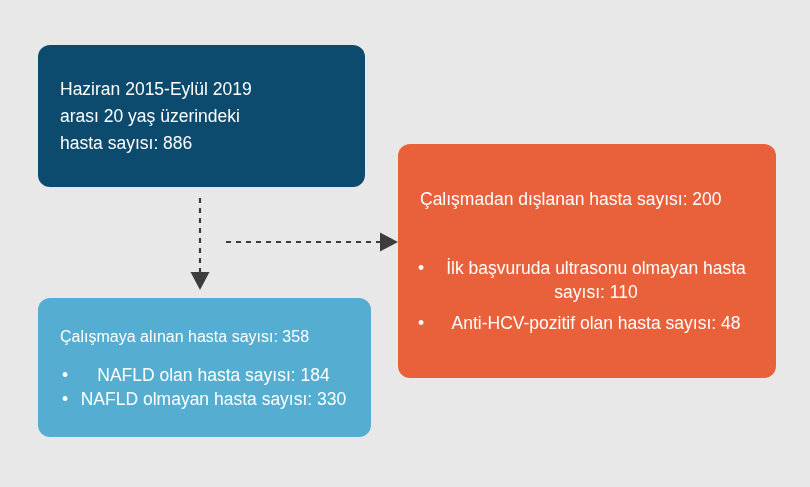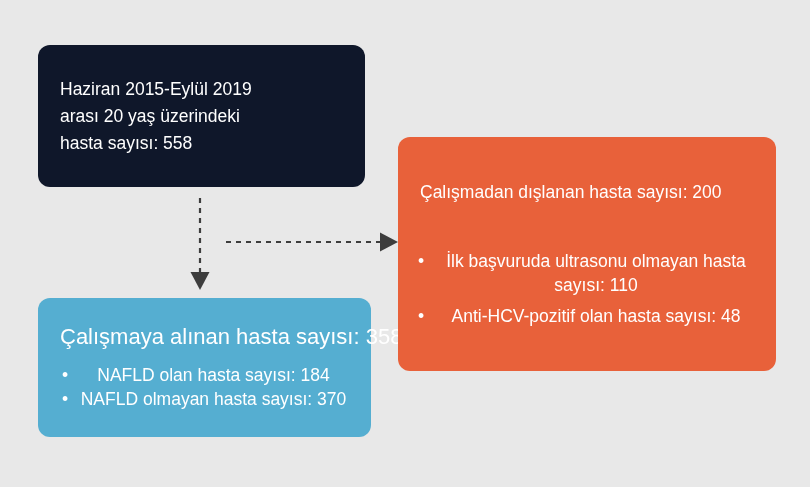--- a/index.html
+++ b/index.html
@@ -28,49 +28,49 @@
     flex-direction: column;
     justify-content: center;
   }
 
   
   #box-source {
     left: 38px;
     top: 45px;
     width: 327px;
     height: 142px;
-    background: #0f172a;
+    background: #0c4a6e;
     padding: 14px 22px;
   }
   #box-source .line {
     font-size: 17.5px;
     line-height: 27px;
     white-space: nowrap;
   }
 
   
   #box-included {
     left: 38px;
     top: 298px;
     width: 333px;
     height: 139px;
     background: #55aed1;
     padding: 14px 22px;
   }
   #box-included .heading {
-    font-size: 22px;
+    font-size: 16px;
     line-height: 24px;
     margin-bottom: 14px;
     white-space: nowrap;
   }
 
   
   #box-excluded {
     left: 398px;
-    top: 137px;
+    top: 144px;
     width: 378px;
     height: 234px;
     background: #e8613a;
     padding: 16px 18px 16px 14px;
     gap: 31px;
   }
   #box-excluded .heading {
     font-size: 17.5px;
     line-height: 24px;
     margin: 0 0 14px 8px;
@@ -129,28 +129,28 @@
   }
 </style>
 </head>
 <body>
 
 <div id="canvas">
 
   <div class="box" id="box-source">
     <div class="line">Haziran 2015-Eylül 2019</div>
     <div class="line">arası 20 yaş üzerindeki</div>
-    <div class="line">hasta sayısı: 558</div>
+    <div class="line">hasta sayısı: 886</div>
   </div>
 
   <div class="box" id="box-included">
     <div class="heading">Çalışmaya alınan hasta sayısı: 358</div>
     <ul class="bullets">
       <li>NAFLD olan hasta sayısı: 184</li>
-      <li>NAFLD olmayan hasta sayısı: 370</li>
+      <li>NAFLD olmayan hasta sayısı: 330</li>
     </ul>
   </div>
 
   <div class="box" id="box-excluded">
     <div class="heading">Çalışmadan dışlanan hasta sayısı: 200</div>
     <ul class="bullets">
       <li>İlk başvuruda ultrasonu olmayan hasta sayısı: 110</li>
       <li>Anti-HCV-pozitif olan hasta sayısı: 48</li>
     </ul>
   </div>

